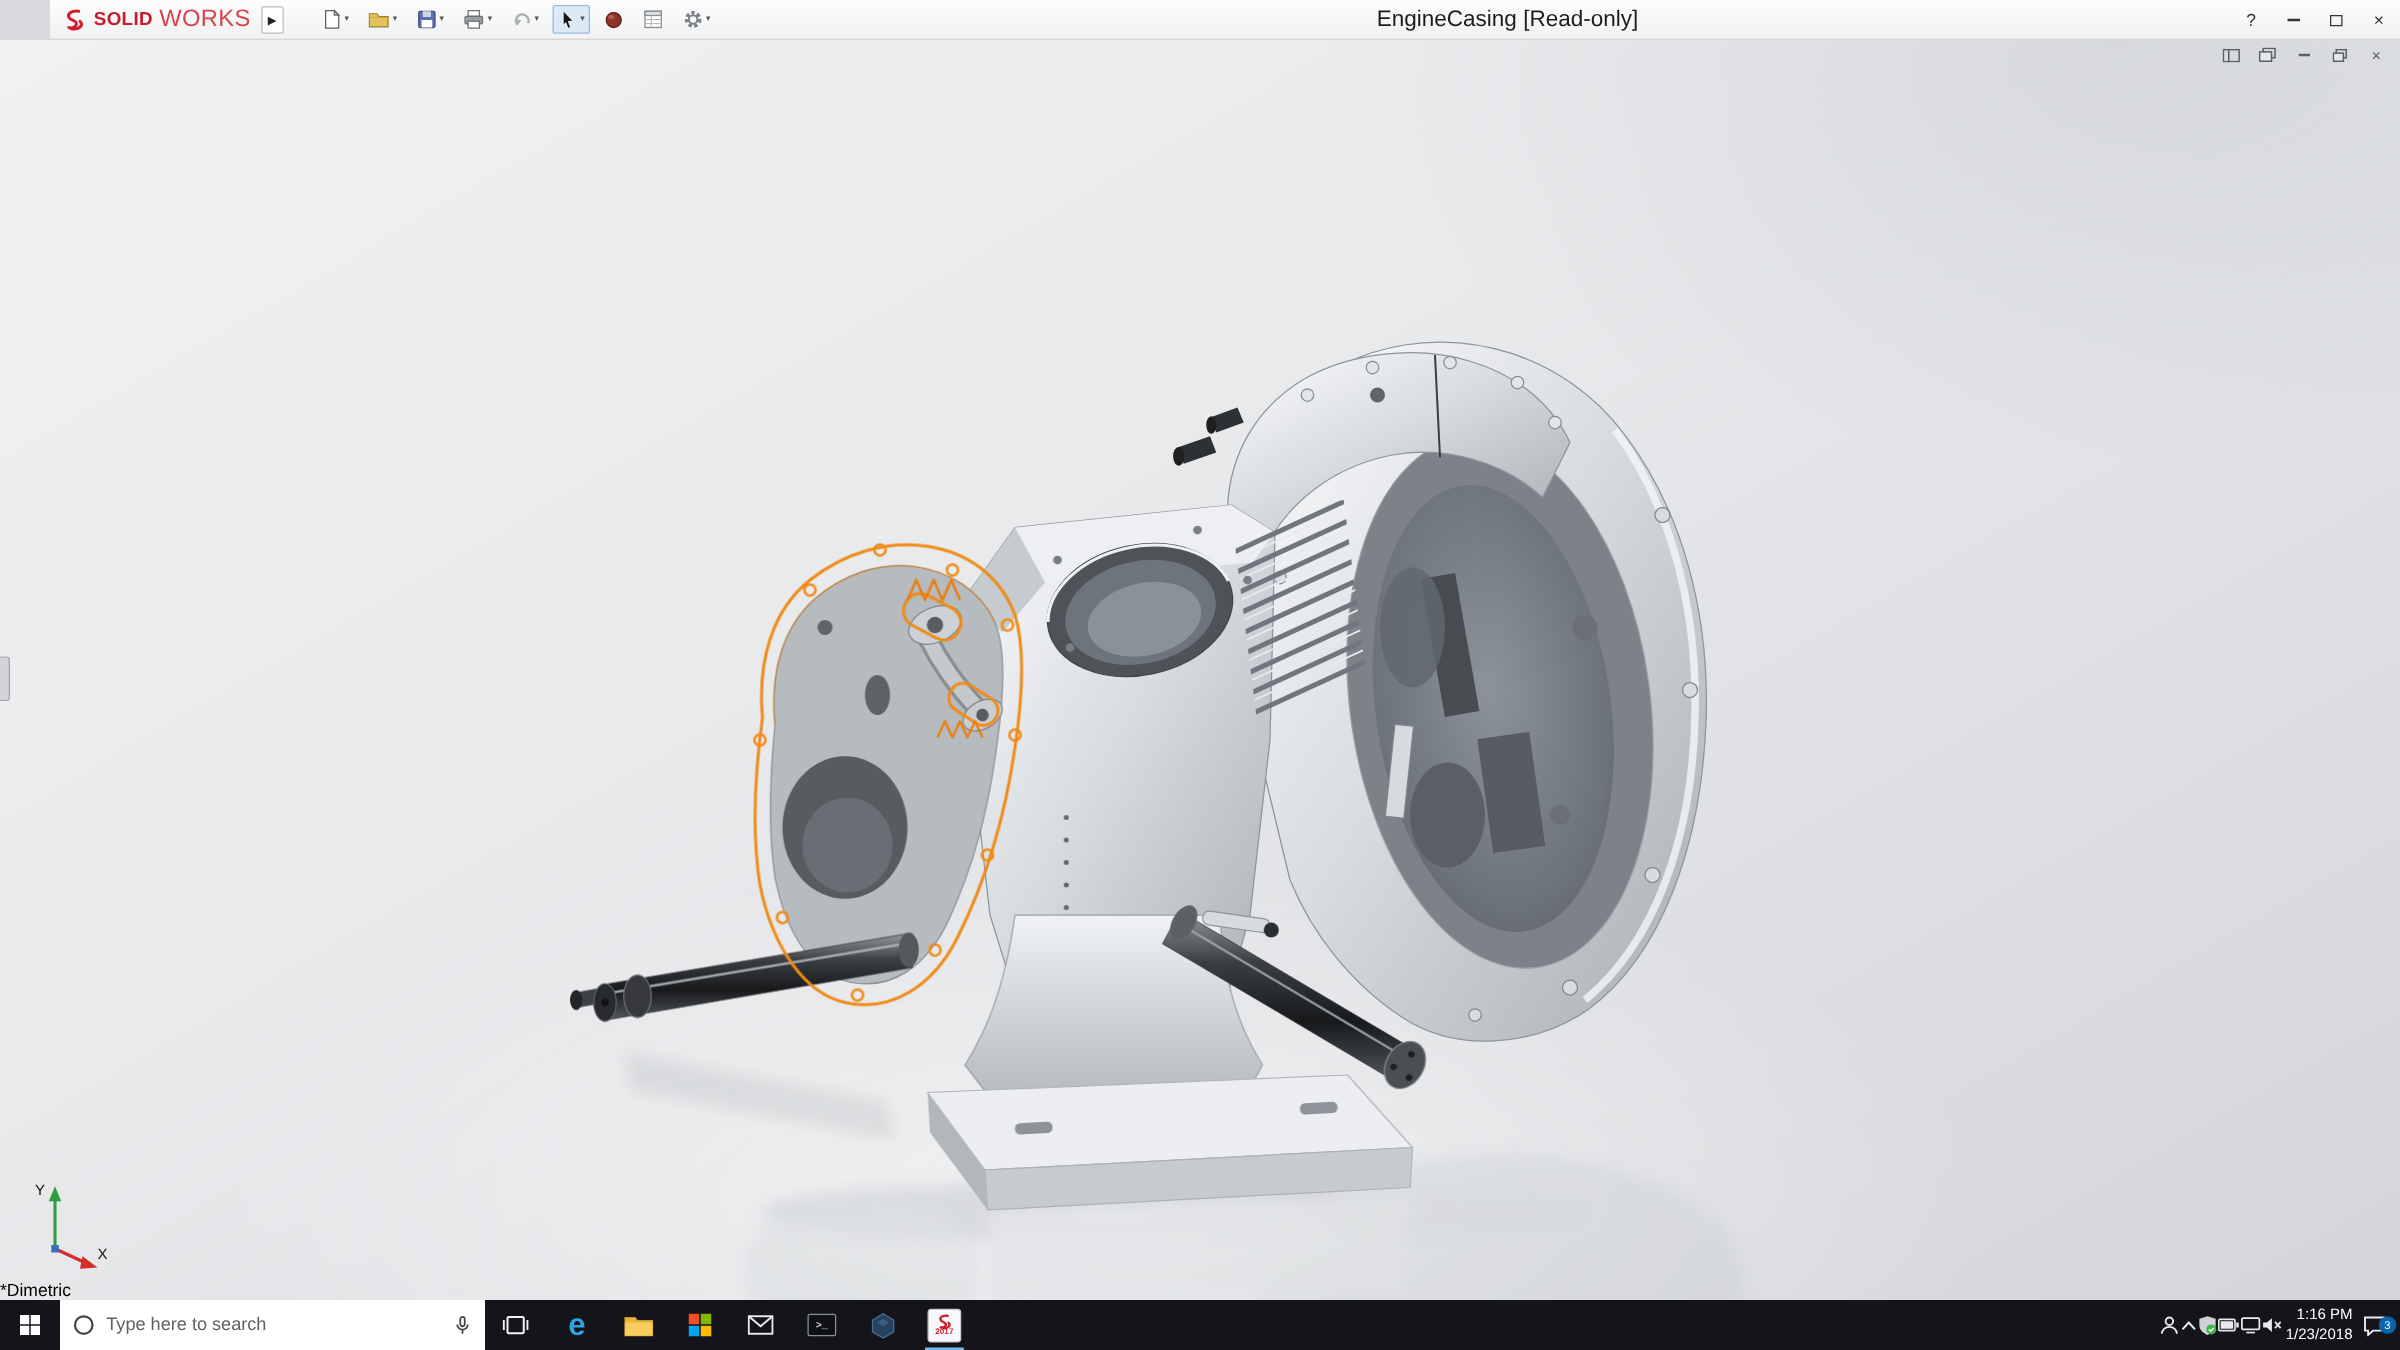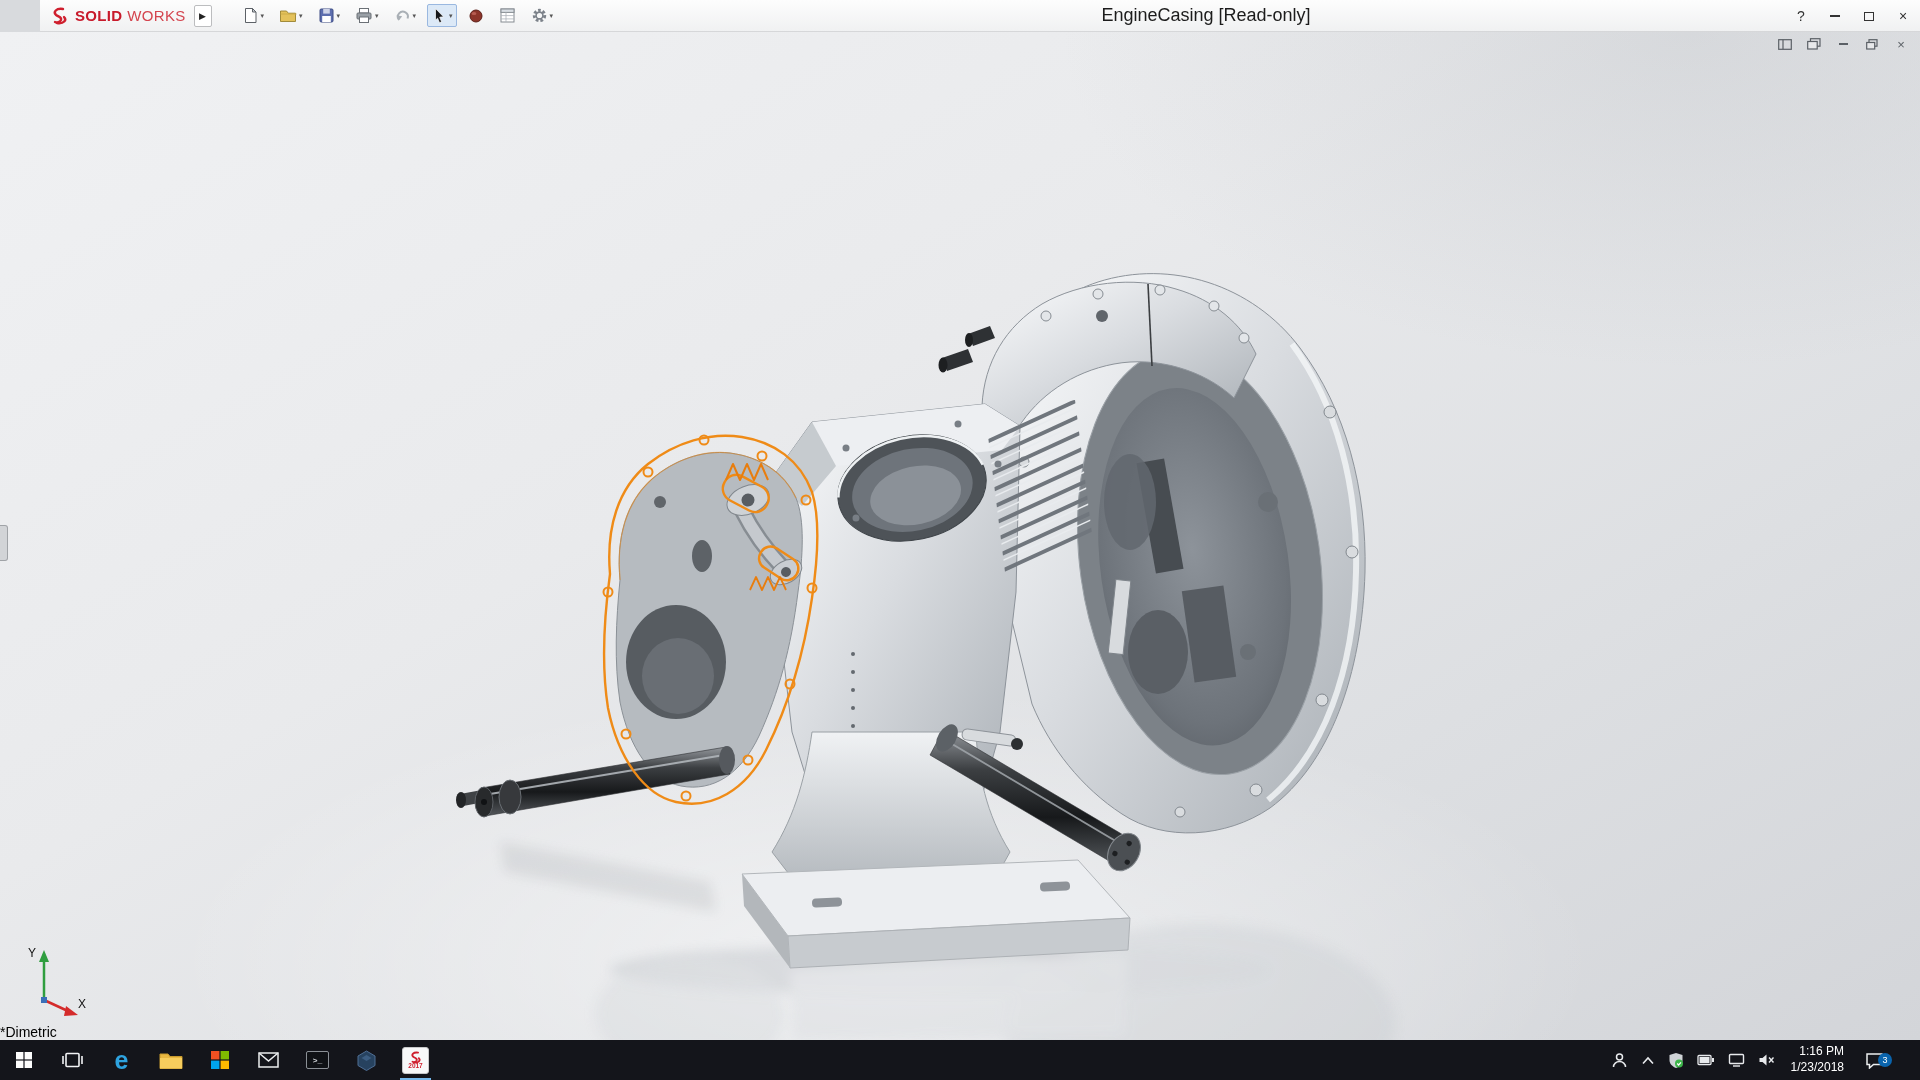--- a/index.html
+++ b/index.html
@@ -5,21 +5,21 @@
   * { margin:0; padding:0; box-sizing:border-box; }
   html,body { width:1920px; height:1080px; overflow:hidden; font-family:"Liberation Sans",sans-serif; background:#d8dadd; }
   .screen { position:relative; width:1920px; height:1080px; }
 
   
   .titlebar { position:absolute; top:0; left:0; right:0; height:32px;
     background:linear-gradient(#fdfdfd,#f0f1f2); border-bottom:1px solid #d6d7d9;
     display:flex; align-items:center; z-index:30;margin-left:40px; }
   .brand { display:flex; align-items:center; gap:5px; padding:0 6px 0 10px; }
   .brand .b-solid { font-weight:800; font-size:15px; color:#c81a2b; letter-spacing:.3px; }
-  .brand .b-works { font-weight:400; font-size:15px; color:#d4454f; letter-spacing:.3px; }
+  .brand .b-works { font-weight:400; font-size:19px; color:#d4454f; letter-spacing:.3px; }
   .flyout { margin-left:2px; width:18px; height:22px; border:1px solid #bcbdbf; background:#fff;
     display:flex; align-items:center; justify-content:center; font-size:9px; color:#222; border-radius:2px; }
   .toolbar { display:flex; align-items:center; gap:7px; margin-left:26px; }
   .tb-btn { display:flex; align-items:center; gap:2px; padding:2px 3px; border:1px solid transparent; border-radius:2px; }
   .tb-btn svg { display:block; }
   .tb-btn.pressed { border-color:#9ab8e0; background:#dcE9f7; }
   .caret { font-size:7px; color:#555; line-height:1; }
   .window-title { position:absolute; left:1166px; transform:translateX(-50%); font-size:18px; color:#1c1c1c; white-space:nowrap; }
   .win-controls { position:absolute; right:0; top:0; height:32px; display:flex; align-items:stretch; }
   .win-btn { width:34px; display:flex; align-items:center; justify-content:center; font-size:14px; color:#333; }
@@ -51,21 +51,21 @@
   .searchbox input::placeholder { color:#616161; }
   .tb-app { width:49px; display:flex; align-items:center; justify-content:center; position:relative; }
   .tb-app.running::after { content:''; position:absolute; left:9px; right:9px; bottom:0; height:2.5px; background:#76b9ed; }
   .edge-glyph { font-size:25px; font-weight:bold; color:#2ea3e0; font-style:normal; line-height:1; }
   .terminal-tile { width:23px; height:18px; background:#0f1115; border:1px solid #8b9096; border-radius:2px;
     display:flex; align-items:center; justify-content:center; }
   .terminal-tile span { color:#cfd3d7; font-family:"Liberation Mono",monospace; font-size:8px; font-weight:bold; }
   .sw-tile { width:27px; height:27px; background:#f7f8f9; border-radius:3px; border:1px solid #c7c8ca;
     display:flex; flex-direction:column; align-items:center; justify-content:center; }
   .sw-tile .sw-year { font-size:6.5px; font-weight:bold; color:#cf1f2e; line-height:1; margin-top:-1px; }
-  .tray { margin-left:auto; display:flex; align-items:center; gap:13px; padding-right:12px; }
+  .tray { margin-left:auto; display:flex; align-items:center; padding-right:0; }
   .tray-icon { display:flex; align-items:center; justify-content:center; }
   .clock { text-align:right; color:#fff; font-size:12px; line-height:1.3; padding:0 3px; }
   .action-center { position:relative; display:flex; align-items:center; justify-content:center; width:28px; }
   .ac-badge { position:absolute; right:-4px; bottom:2px; min-width:14px; height:14px; border-radius:7px;
     background:#0a64ad; color:#fff; font-size:9px; display:flex; align-items:center; justify-content:center; padding:0 3px; }
   .show-desktop { width:7px; border-left:1px solid #3a3d45; }
 </style>
 </head>
 <body>
 
@@ -410,20 +410,31 @@
       <svg width="18" height="18" viewBox="0 0 18 18">
         <g fill="#fdfdfd">
           <rect x="1" y="1" width="7.4" height="7.4"></rect>
             <rect x="9.6" y="1" width="7.4" height="7.4"></rect>
           <rect x="1" y="9.6" width="7.4" height="7.4"></rect>
             <rect x="9.6" y="9.6" width="7.4" height="7.4"></rect>
         </g>
       </svg>
     </div>
 
+    <div class="searchbox">
+      <svg width="18" height="18" viewBox="0 0 18 18">
+        <circle cx="9" cy="9" r="7" fill="none" stroke="#41464c" stroke-width="1.8"></circle>
+      </svg>
+      <input type="text" placeholder="Type here to search" style="">
+      <svg width="16" height="17" viewBox="0 0 16 17">
+        <rect x="6.2" y="1.5" width="3.6" height="7.5" rx="1.8" fill="none" stroke="#41464c" stroke-width="1.4"></rect>
+        <path d="M3.8,7.5 a4.2,4.2 0 0 0 8.4,0" fill="none" stroke="#41464c" stroke-width="1.4"></path>
+        <line x1="8" y1="12" x2="8" y2="15" stroke="#41464c" stroke-width="1.4"></line>
+      </svg>
+    </div>
 
     <div class="tb-app">
       <svg width="21" height="18" viewBox="0 0 21 18">
         <rect x="4" y="2.5" width="13" height="13" rx="1" fill="none" stroke="#f2f3f5" stroke-width="1.6"></rect>
         <line x1="1" y1="5" x2="1" y2="13" stroke="#f2f3f5" stroke-width="1.6"></line>
         <line x1="20" y1="5" x2="20" y2="13" stroke="#f2f3f5" stroke-width="1.6"></line>
       </svg>
     </div>
     <div class="tb-app">
       <span class="edge-glyph">e</span>

